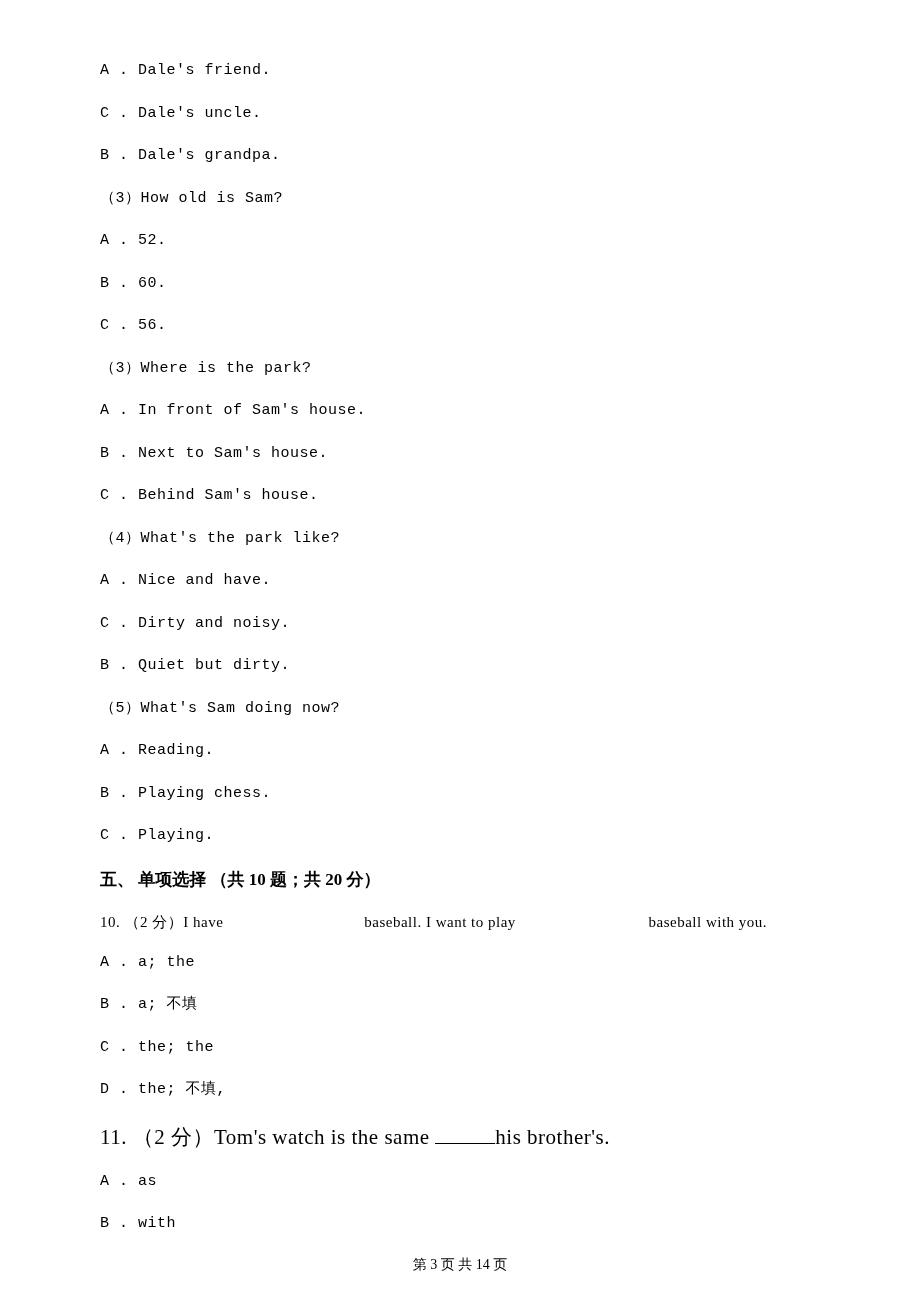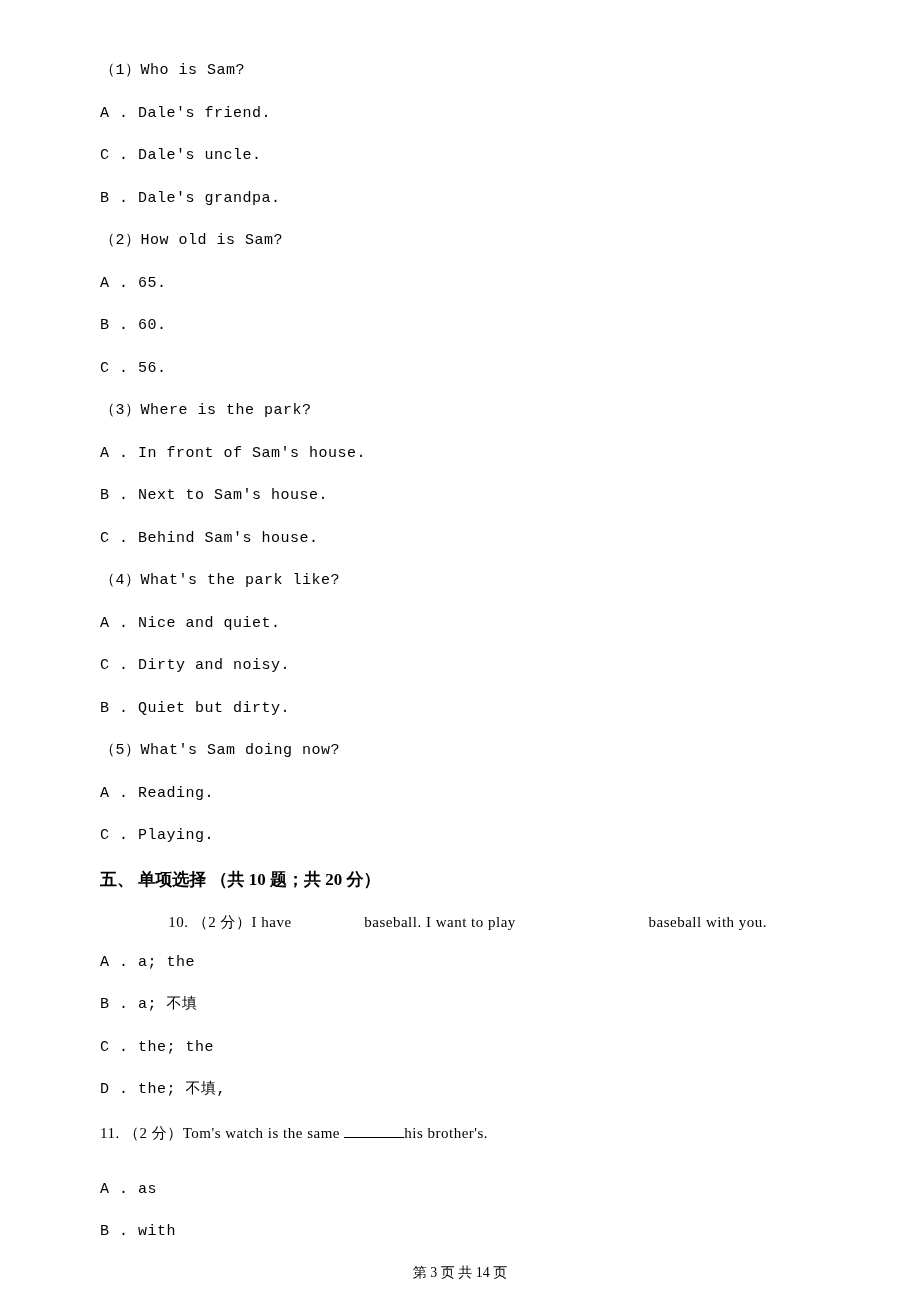--- a/index.html
+++ b/index.html
@@ -22,72 +22,72 @@
     font-family: "Courier New", "SimSun", monospace;
   }
   .section-heading {
     font-size: 17px;
     font-weight: bold;
     margin-top: 8px;
     margin-bottom: 22px;
     font-family: "SimSun", "宋体", serif;
   }
   .question {
-    font-size: 15px;
-    margin-bottom: 36px;
+    font-size: 21px;
+    margin-bottom: 20px;
     letter-spacing: 0.5px;
   }
   .q10 {
     font-size: 15px;
     margin-bottom: 20px;
     letter-spacing: 0.5px;
   }
-  .q10 .part1 { display:inline-block; width: 260px; text-align: center;}
+  .q10 .part1 { display:inline-block; width: 260px;}
   .q10 .part2 { display:inline-block; width: 280px;}
   .blank {
     display: inline-block;
     border-bottom: 1px solid #000;
     width: 60px;
     height: 1em;
     vertical-align: baseline;
   }
   .footer {
     text-align: center;
     font-size: 14px;
     margin-top: 12px;
     font-family: "SimSun", "宋体", serif;
   }
 </style>
 </head>
 <body>
 
 <div class="page">
 
-  <div class="line">（1）Who is Sam?</div>
   <div class="line">A . Dale's friend.</div>
   <div class="line">C . Dale's uncle.</div>
   <div class="line">B . Dale's grandpa.</div>
 
-  <div class="line">（2）How old is Sam?</div>
-  <div class="line">A . 65.</div>
+  <div class="line">（3）How old is Sam?</div>
+  <div class="line">A . 52.</div>
   <div class="line">B . 60.</div>
   <div class="line">C . 56.</div>
 
   <div class="line">（3）Where is the park?</div>
   <div class="line">A . In front of Sam's house.</div>
   <div class="line">B . Next to Sam's house.</div>
   <div class="line">C . Behind Sam's house.</div>
 
   <div class="line">（4）What's the park like?</div>
-  <div class="line">A . Nice and quiet.</div>
+  <div class="line">A . Nice and have.</div>
   <div class="line">C . Dirty and noisy.</div>
   <div class="line">B . Quiet but dirty.</div>
 
   <div class="line">（5）What's Sam doing now?</div>
   <div class="line">A . Reading.</div>
+  <div class="line">B . Playing chess.</div>
   <div class="line">C . Playing.</div>
 
   <div class="section-heading">五、 单项选择 （共 10 题；共 20 分）</div>
 
   <div class="q10">
     <span class="part1">10. （2 分）I have</span>
     <span class="part2">baseball. I want to play</span>
     <span>baseball with you.</span>
   </div>
   <div class="line">A . a; the</div>

